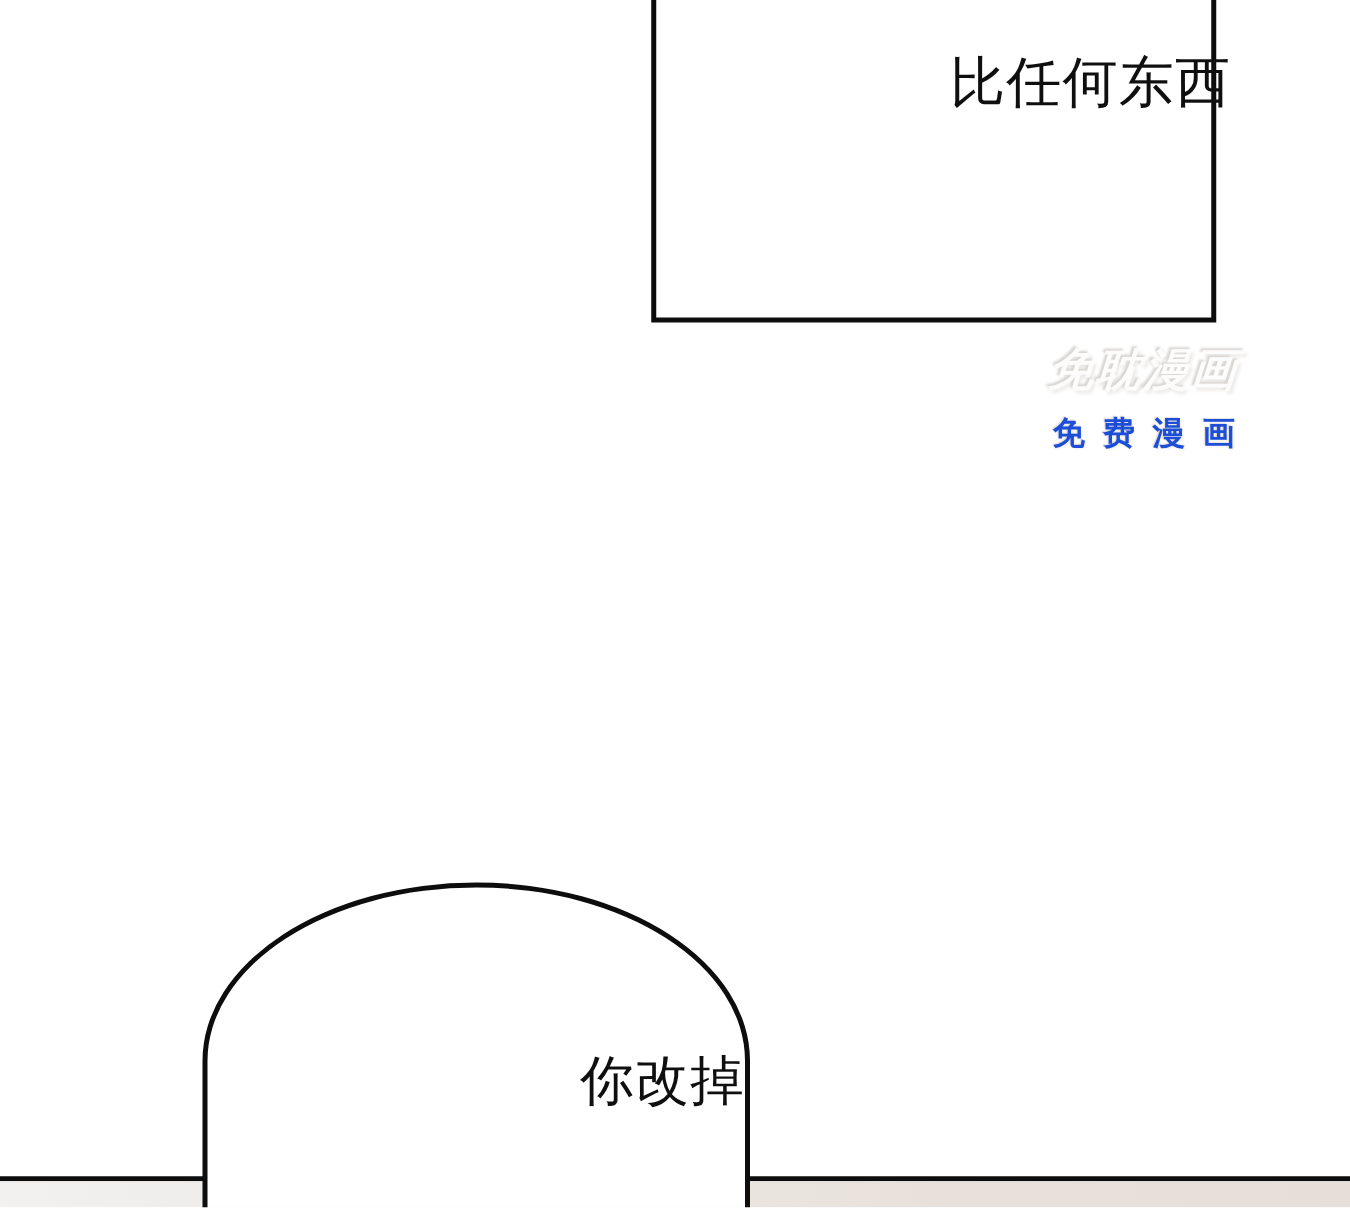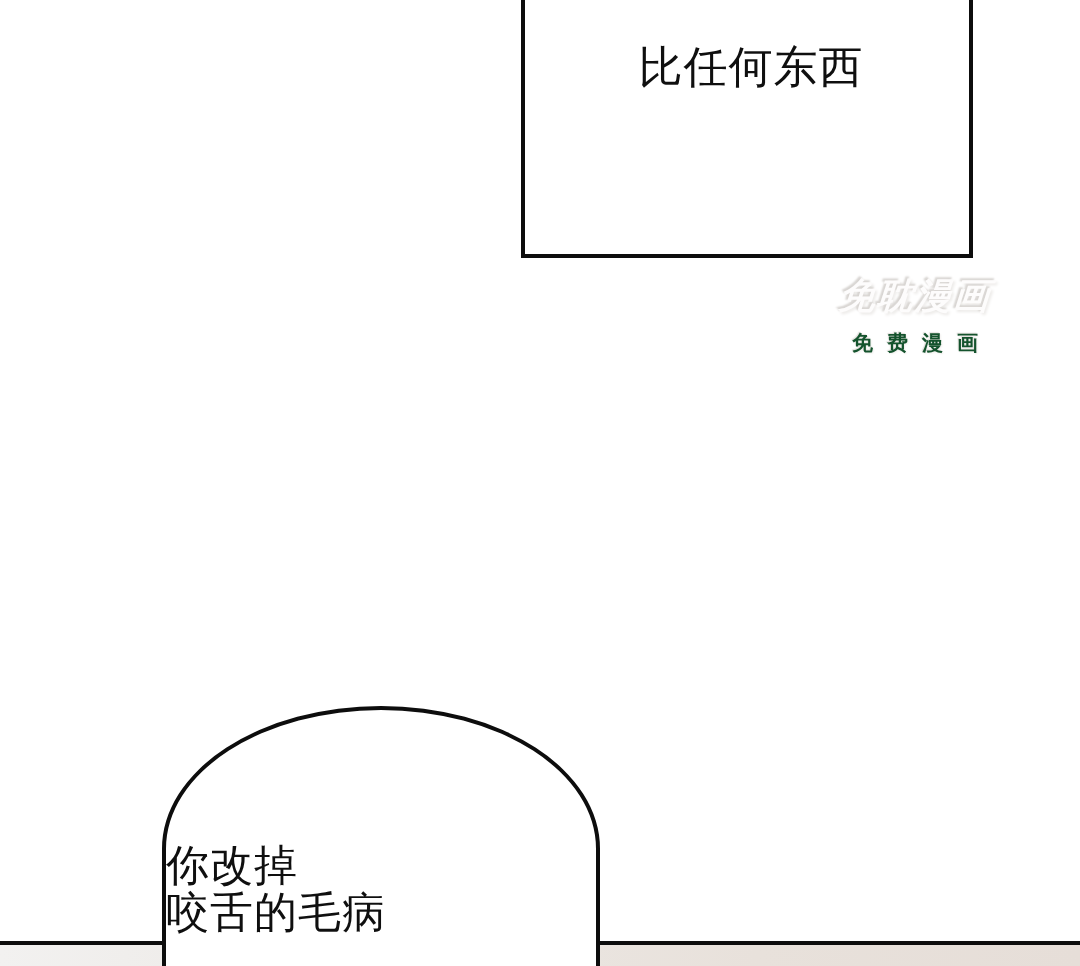--- a/index.html
+++ b/index.html
@@ -19,24 +19,24 @@
     left: 521px;
     top: -8px;
     width: 452px;
     height: 266px;
     background: #ffffff;
     border: 4px solid #0d0d0d;
     z-index: 3;
   }
   .speech-box-text {
     position: absolute;
-    left: 4px;
+    left: 16px;
     top: 44px;
     width: 100%;
-    text-align: center;
+    text-align: right;
     color: #0f0f0f;
     font-size: 44px;
     line-height: 53px;
     letter-spacing: 1px;
     white-space: nowrap;
   }
 
   
   .watermark {
     position: absolute;
@@ -51,25 +51,25 @@
     font-size: 36px;
     font-weight: bold;
     font-style: italic;
     letter-spacing: 2px;
     color: #fdfcfc;
     text-shadow: -2px -2px 2px #d7d4d1, 2px 2px 3px #eceae8;
     transform: skewX(-4deg);
   }
   .watermark-sub {
     margin-top: 8px;
-    font-size: 21px;
+    font-size: 26px;
     font-weight: bold;
     letter-spacing: 14px;
     text-indent: 14px;
-    color: #14532d;
+    color: #1d4ed8;
     text-shadow: -1px -1px 1px #e3e0dd, 1px 1px 2px #f0eeec;
   }
 
   
   .panel-divider-line {
     position: absolute;
     left: 0;
     top: 941px;
     width: 1080px;
     height: 4px;
@@ -97,21 +97,21 @@
     background: #ffffff;
     border: 4.5px solid #0d0d0d;
     border-radius: 238px 238px 70px 70px / 155px 155px 50px 50px;
     z-index: 2;
   }
   .speech-bubble-text {
     position: absolute;
     left: 0;
     top: 132px;
     width: 100%;
-    text-align: left;
+    text-align: right;
     color: #0f0f0f;
     font-size: 43px;
     line-height: 47px;
     letter-spacing: 1px;
     white-space: nowrap;
   }
 </style>
 </head>
 <body>
 
@@ -127,17 +127,16 @@
     <div class="watermark-main">免耽漫画</div>
     <div class="watermark-sub">免费漫画</div>
   </div>
 
   <div class="panel-divider-line"></div>
   <div class="next-panel-strip"></div>
 
   <div class="speech-bubble">
     <div class="speech-bubble-text">
       <div>你改掉</div>
-      <div>咬舌的毛病</div>
     </div>
   </div>
 
 </div>
 
 </body></html>

